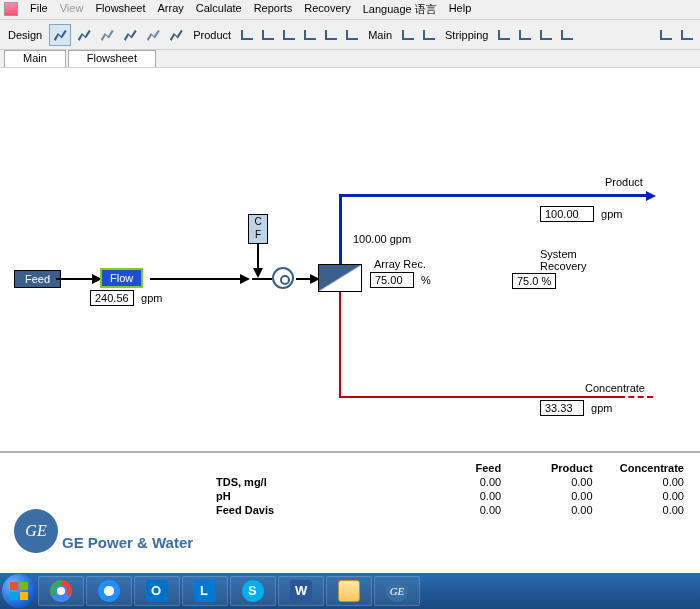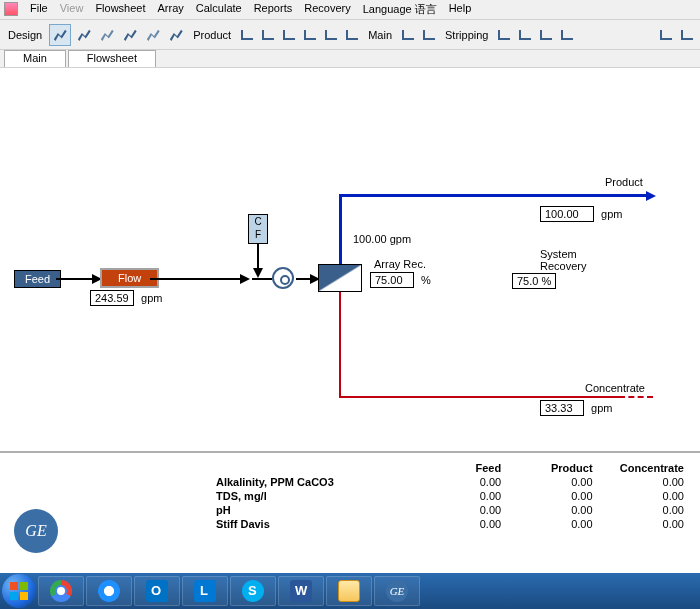--- a/index.html
+++ b/index.html
@@ -90,24 +90,24 @@
     position: absolute;
     font-size: 11px;
   }
   .block-feed {
     background: #3a5f8a;
     color: #fff;
     border: 1px solid #000;
     padding: 2px 10px;
   }
   .block-flow {
-    background: #c2410c;
+    background: #1d4ed8;
     color: #fff;
-    border: 2px solid #a3a3a3;
-    padding: 2px 16px;
+    border: 2px solid #84cc16;
+    padding: 2px 8px;
   }
   .input-box {
     border: 1px solid #000;
     background: #fff;
     padding: 1px 4px;
     font-size: 11px;
     min-width: 44px;
     display: inline-block;
     text-align: left;
   }
@@ -350,21 +350,21 @@
 <div class="canvas">
 
   <div class="node block-feed" style="left:14px; top:202px;">Feed</div>
 
   <div class="line" style="left:56px; top:210px; width:40px; height:2px;"></div>
   <div class="arrow-r" style="left:92px; top:206px;"></div>
 
   <div class="node block-flow" style="left:100px; top:200px;">Flow</div>
 
   <div class="node" style="left:90px; top:222px;">
-    <span class="input-box">243.59</span>
+    <span class="input-box">240.56</span>
     <span class="unit">gpm</span>
   </div>
 
   <div class="line" style="left:150px; top:210px; width:96px; height:2px;"></div>
   <div class="arrow-r" style="left:240px; top:206px;"></div>
 
   <div class="node cf-box" style="left:248px; top:146px;">
     <div>C</div>
     <div>F</div>
   </div>
@@ -411,50 +411,45 @@
   <div style="position:absolute; left:619px; top:328px; width:34px; border-top:2px dashed #c00010;"></div>
   <div class="node" style="left:540px; top:332px;">
     <span class="input-box">33.33</span>
     <span class="unit">gpm</span>
   </div>
 </div>
 
 <div class="bottom-panel">
   <div class="logo-area">
     <div class="ge-circle">GE</div>
+    <div class="ge-text">GE Power &amp; Water</div>
   </div>
   <div class="data-table">
     <table>
       <tbody>
           <tr class="hdr">
         <td class="lbl"></td>
         <td class="val">Feed</td>
         <td class="val">Product</td>
         <td class="val">Concentrate</td>
       </tr>
       <tr>
-        <td class="lbl">Alkalinity, PPM CaCO3</td>
-        <td class="val">0.00</td>
-        <td class="val">0.00</td>
-        <td class="val">0.00</td>
-      </tr>
-      <tr>
         <td class="lbl">TDS, mg/l</td>
         <td class="val">0.00</td>
         <td class="val">0.00</td>
         <td class="val">0.00</td>
       </tr>
       <tr>
         <td class="lbl">pH</td>
         <td class="val">0.00</td>
         <td class="val">0.00</td>
         <td class="val">0.00</td>
       </tr>
       <tr>
-        <td class="lbl">Stiff Davis</td>
+        <td class="lbl">Feed Davis</td>
         <td class="val">0.00</td>
         <td class="val">0.00</td>
         <td class="val">0.00</td>
       </tr>
     </tbody>
       </table>
   </div>
 </div>
 
 <div class="taskbar">

